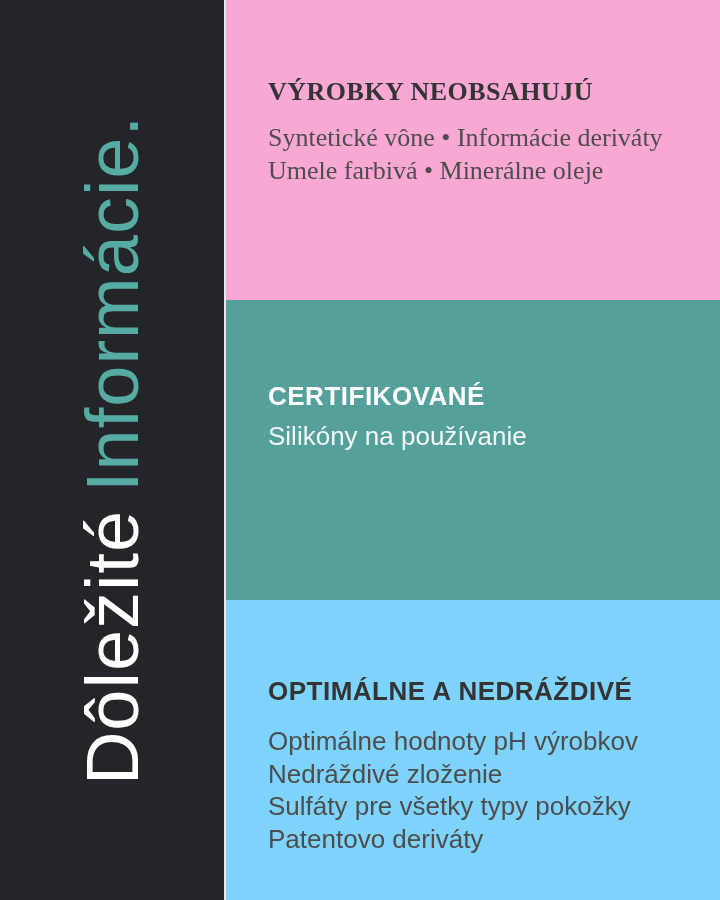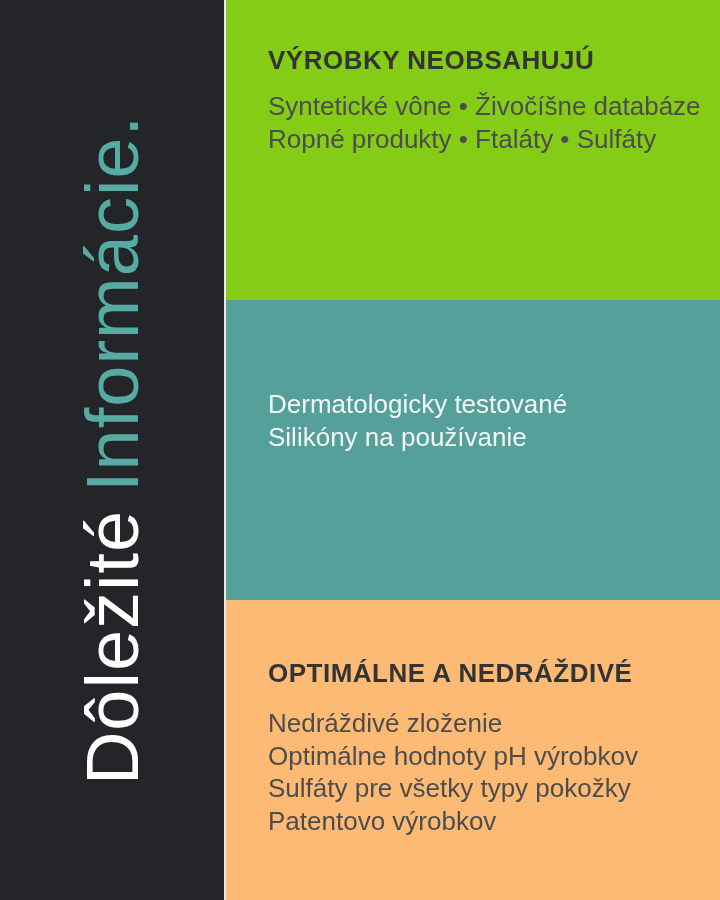--- a/index.html
+++ b/index.html
@@ -56,61 +56,61 @@
     color: #343434;
   }
   .section .lines {
     margin-top: 14px;
     font-size: 26px;
     font-weight: 400;
     line-height: 32.5px;
     color: #4d4d4d;
   }
 
-  .section-1 { background: #84cc16; padding-top: 44px; }
+  .section-1 { background: #f9a8d4; padding-top: 76px; font-family: Liberation Serif, serif; }
 
   .section-2 { background: #55a09b; padding-top: 80px; }
   .section-2 .heading { color: #ffffff; }
   .section-2 .lines { margin-top: 8px; color: #f3f8f7; }
 
-  .section-3 { background: #fdba74; padding-top: 57px; }
+  .section-3 { background: #7dd3fc; padding-top: 75px; }
   .section-3 .lines { margin-top: 18px; }
 </style>
 </head>
 <body>
 
 <div class="canvas">
 
   <div class="side-band">
     <div class="side-title">
       <span class="part1">Dôležité</span><span class="part2">Informácie.</span>
     </div>
   </div>
 
   <div class="content">
 
     <div class="section section-1">
       <div class="heading">VÝROBKY NEOBSAHUJÚ</div>
       <div class="lines">
-        <div>Syntetické vône • Živočíšne databáze</div>
-        <div>Ropné produkty • Ftaláty • Sulfáty</div>
+        <div>Syntetické vône • Informácie deriváty</div>
+        <div>Umele farbivá • Minerálne oleje</div>
       </div>
     </div>
 
     <div class="section section-2">
+      <div class="heading">CERTIFIKOVANÉ</div>
       <div class="lines">
-        <div>Dermatologicky testované</div>
         <div>Silikóny na používanie</div>
       </div>
     </div>
 
     <div class="section section-3">
       <div class="heading">OPTIMÁLNE A NEDRÁŽDIVÉ</div>
       <div class="lines">
+        <div>Optimálne hodnoty pH výrobkov</div>
         <div>Nedráždivé zloženie</div>
-        <div>Optimálne hodnoty pH výrobkov</div>
         <div>Sulfáty pre všetky typy pokožky</div>
-        <div>Patentovo výrobkov</div>
+        <div>Patentovo deriváty</div>
       </div>
     </div>
 
   </div>
 </div>
 
 </body></html>

